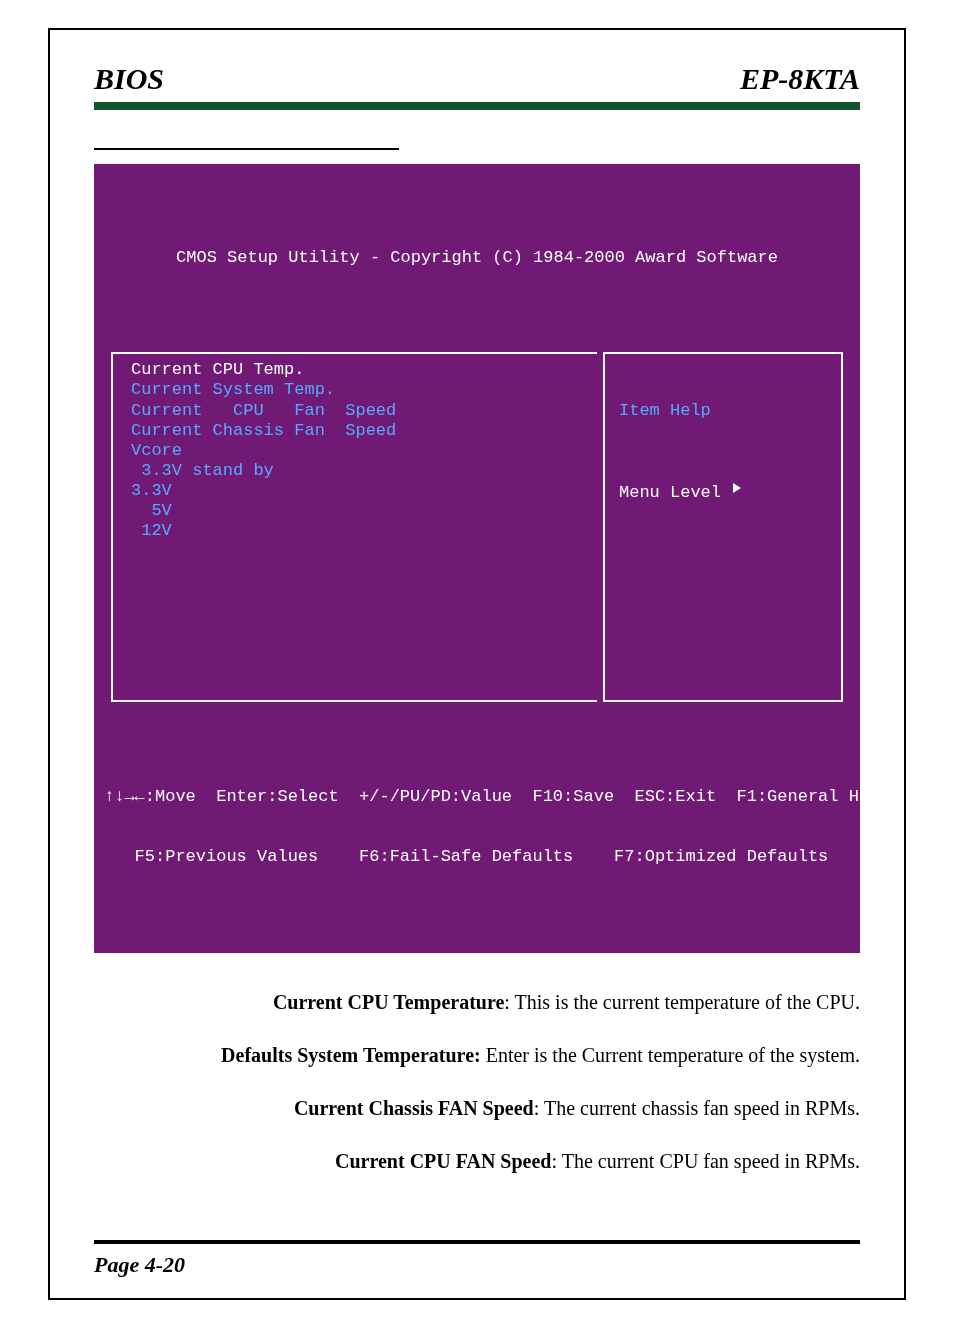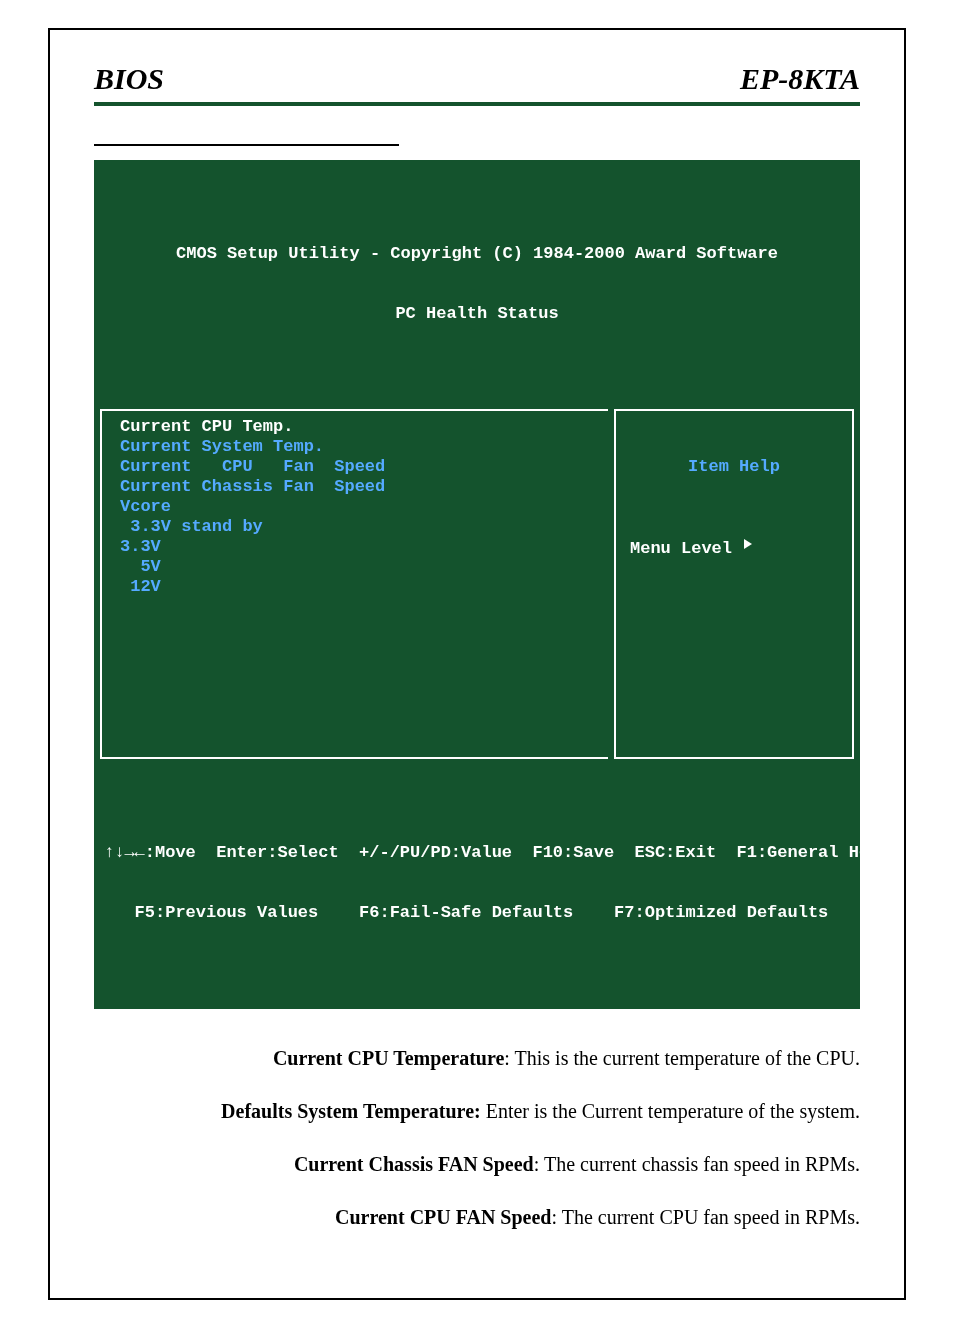--- a/index.html
+++ b/index.html
@@ -24,65 +24,64 @@
     flex-direction: column;
   }
   .hdr {
     display: flex;
     justify-content: space-between;
     align-items: flex-end;
     font-weight: bold;
     font-size: 30px;
     font-style: italic;
     padding-bottom: 6px;
-    border-bottom: 4px solid #14532d;
+    border-bottom: 8px solid #14532d;
     margin-bottom: 38px;
   }
   .section-underline {
     width: 305px;
     border-bottom: 2px solid #000;
     margin-bottom: 14px;
   }
   .bios-box {
     width: 100%;
-    background: #14532d;
+    background: #701a75;
     color: #fff;
     font-family: "Courier New", monospace;
     font-size: 17px;
     line-height: 1.18;
     white-space: pre;
     overflow: hidden;
-    font-weight: bold;
   }
   .bios-title {
     text-align: center;
     padding: 4px 0 2px 0;
   }
   .bios-panels {
-    padding: 2px 6px;
+    padding: 2px 17px;
     display: flex;
     gap: 6px;
   }
   .bios-left {
     flex: 1 1 auto;
     border: 2px solid #fff;
     border-right: none;
     padding: 6px 12px 14px 18px;
     color: #55aaff;
     min-height: 350px;
     white-space: pre;
   }
   .bios-left .sel { color: #fff; }
   .bios-right {
     width: 240px;
     border: 2px solid #fff;
     padding: 6px 14px 14px 14px;
   }
   .bios-right .ih {
-    text-align: center;
+    text-align: left;
     color: #55aaff;
     margin-bottom: 22px;
   }
   .mlvl { display: flex; align-items: flex-start; gap: 12px; }
   .tri {
     width: 0; height: 0;
     border-left: 8px solid #fff;
     border-top: 5px solid transparent;
     border-bottom: 5px solid transparent;
     display: inline-block;
@@ -118,21 +117,20 @@
   <div class="hdr">
     <span>BIOS</span>
     <span>EP-8KTA</span>
   </div>
 
   <div class="section-underline"></div>
 
   <div class="bios-box">
     <div class="bios-title">
       <div>CMOS Setup Utility - Copyright (C) 1984-2000 Award Software</div>
-      <div>PC Health Status</div>
     </div>
     <div class="bios-panels">
       <div class="bios-left"><span class="sel">Current CPU Temp.</span>
 <span>Current System Temp.</span>
 <span>Current   CPU   Fan  Speed</span>
 <span>Current Chassis Fan  Speed</span>
 <span>Vcore</span>
 <span> 3.3V stand by</span>
 <span>3.3V</span>
 <span>  5V</span>
@@ -160,13 +158,14 @@
       <strong>Defaults System Temperature:</strong><span>  Enter is the Current temperature of the system.</span>
     </div>
     <div class="row">
       <strong>Current Chassis FAN Speed</strong><span>:  The current chassis fan speed in RPMs.</span>
     </div>
     <div class="row">
       <strong>Current CPU FAN Speed</strong><span>:  The current CPU fan speed in RPMs.</span>
     </div>
   </div>
 
+  <div class="pagenum">Page 4-20</div>
 </div>
 
 </body></html>

